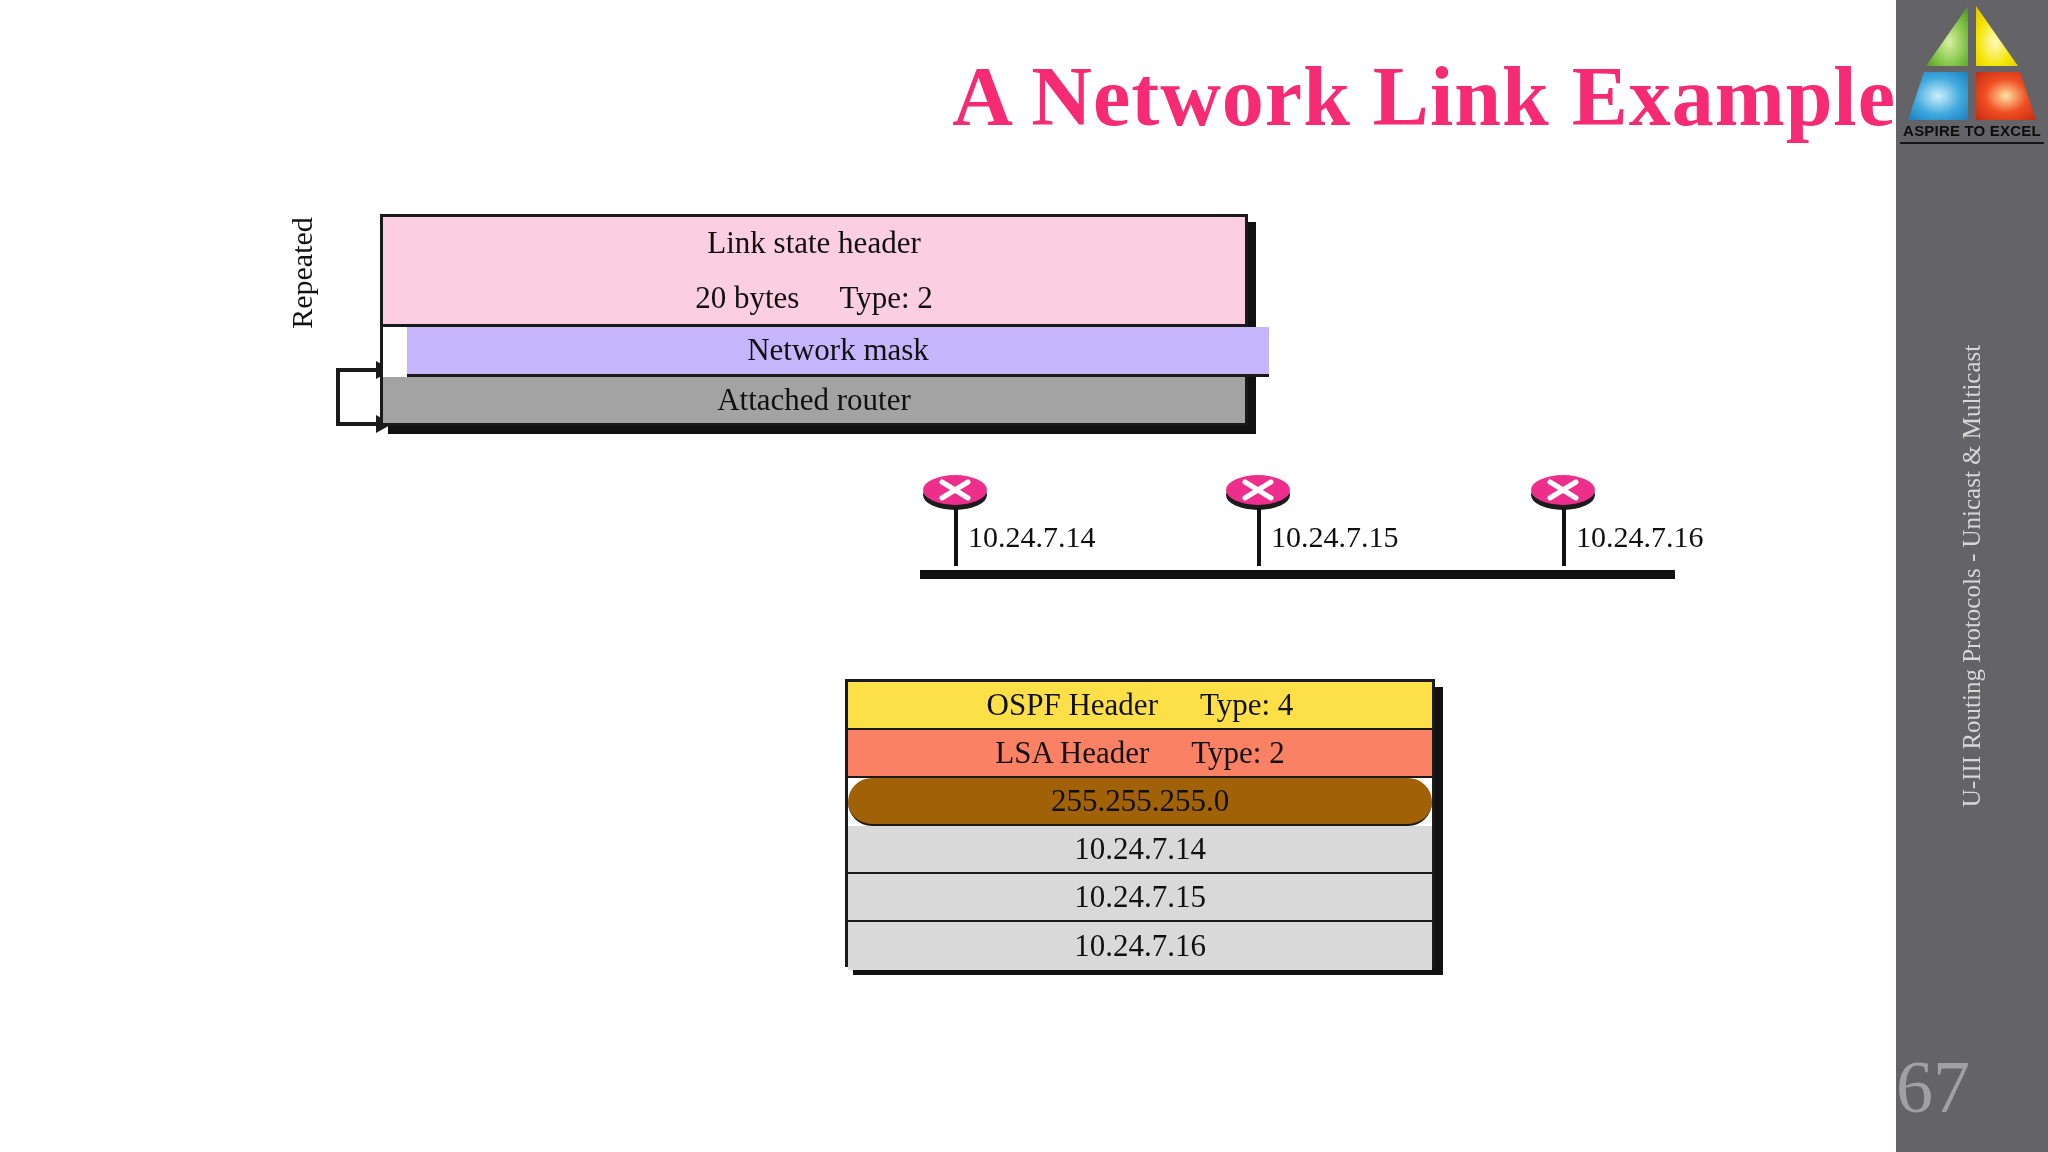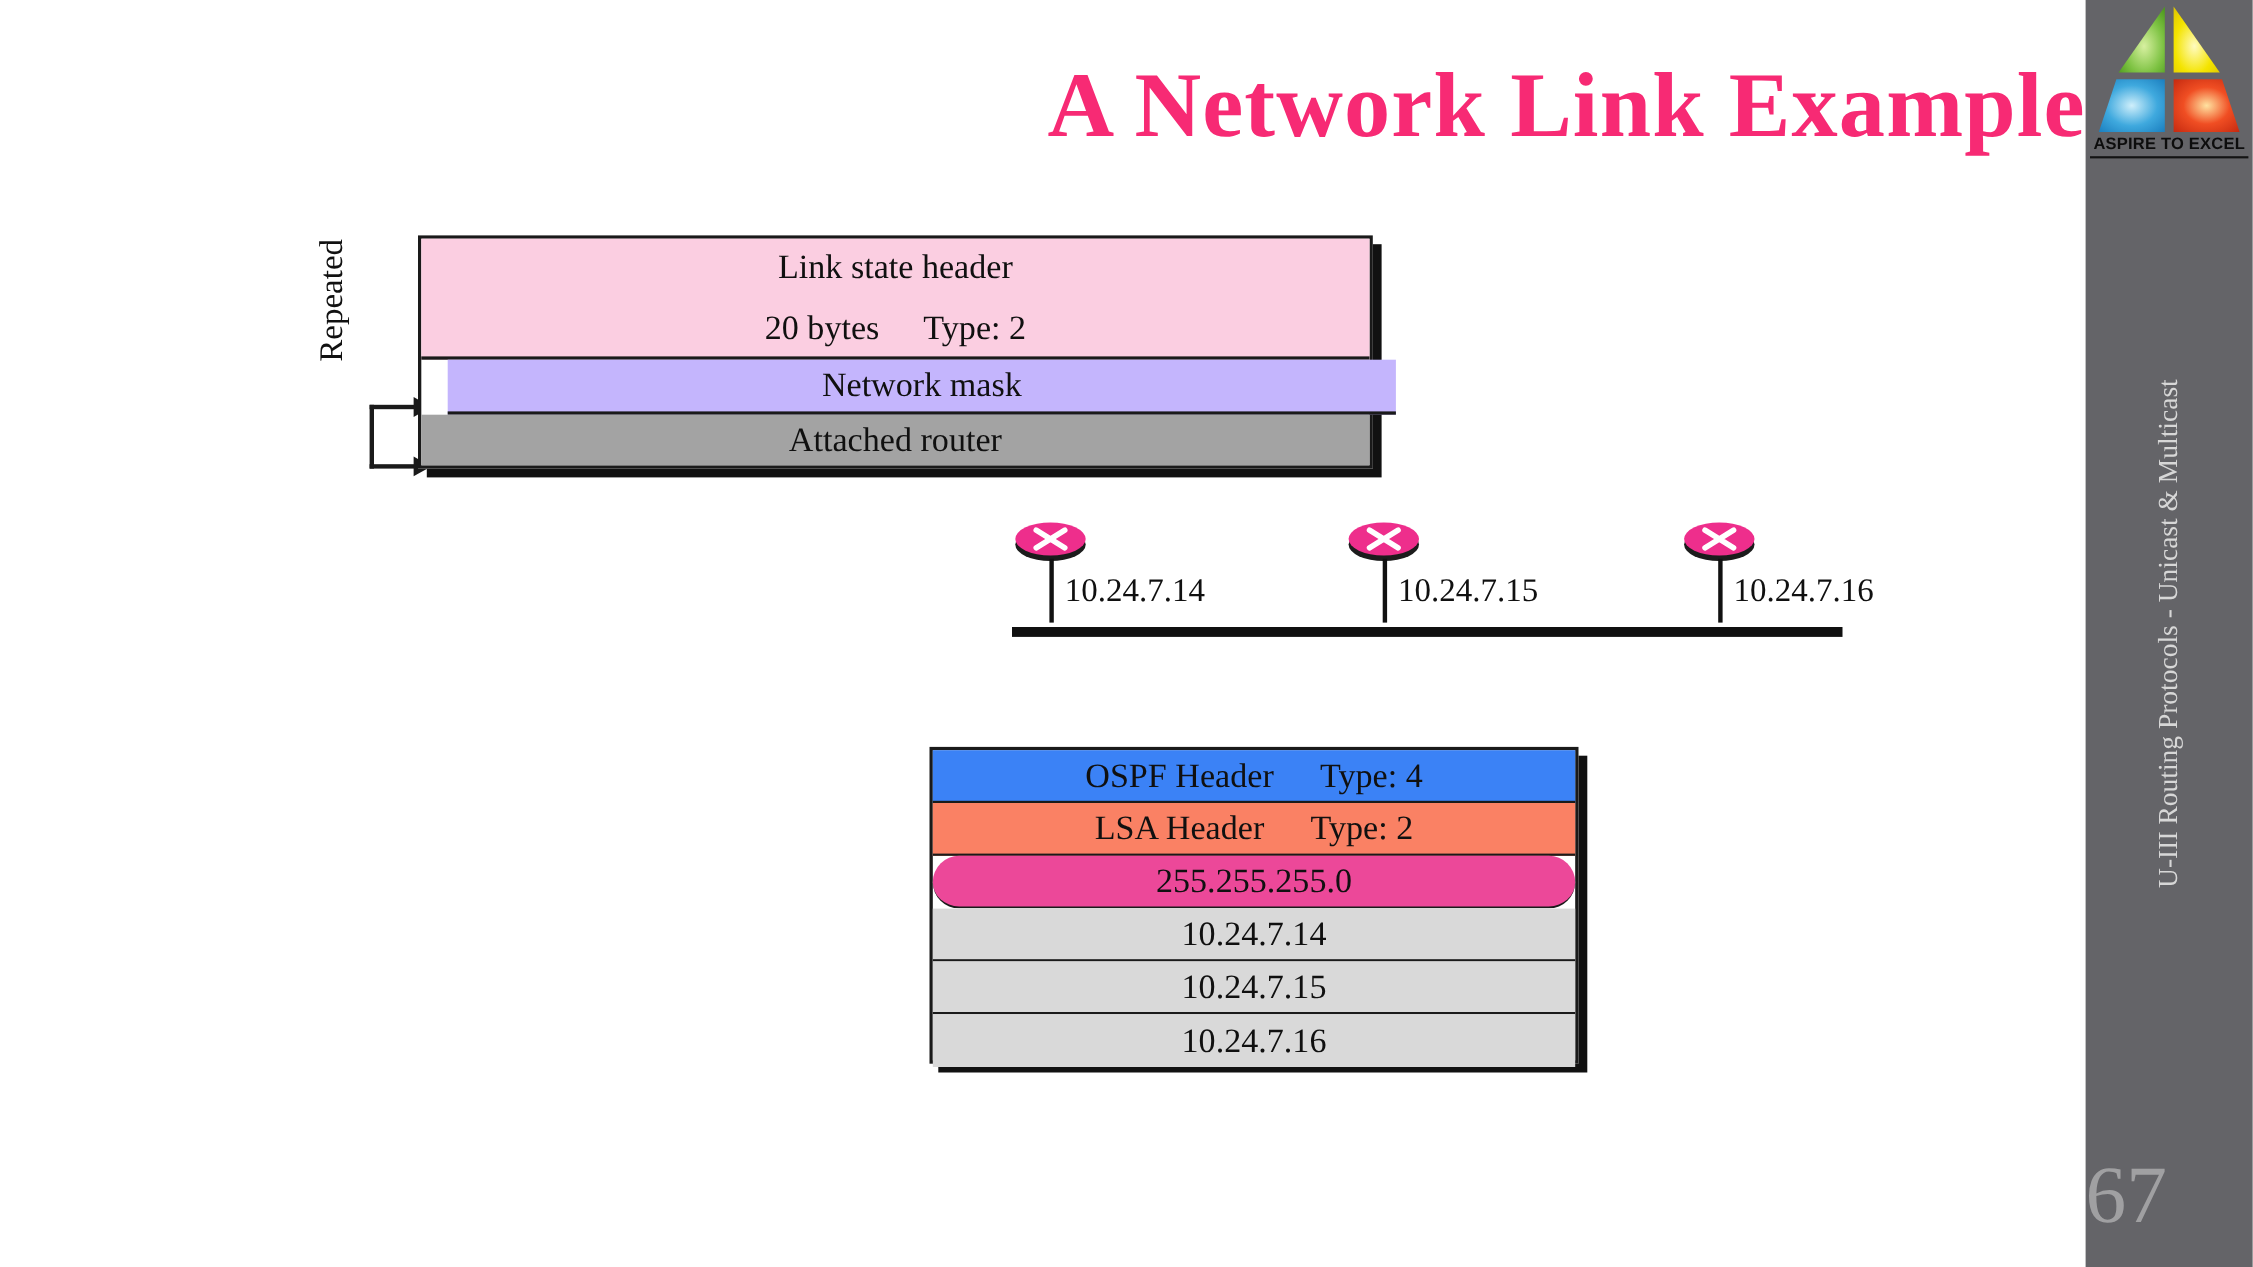--- a/index.html
+++ b/index.html
@@ -357,35 +357,35 @@
       <div class="router-label">10.24.7.16</div>
     </div>
 
   </div>
   <div id="bus-line"></div>
 
   <div id="ospf-table-wrap">
     <div id="ospf-shadow"></div>
     <div id="ospf-table">
 
-      <div class="ospf-row" style="background:#3b82f6;">
+      <div class="ospf-row" style="background:#fde047;">
         <div class="two-col">
           <span>OSPF Header</span>
           <span>Type: 4</span>
         </div>
       </div>
 
       <div class="ospf-row" style="background:#FA8164;">
         <div class="two-col">
           <span>LSA  Header</span>
           <span>Type: 2</span>
         </div>
       </div>
 
-      <div class="ospf-row" style="background:#ec4899;border-radius:24px;">
+      <div class="ospf-row" style="background:#a16207;border-radius:24px;">
         <span>255.255.255.0</span>
       </div>
 
       <div class="ospf-row" style="background:#D9D9D9;">
         <span>10.24.7.14</span>
       </div>
 
       <div class="ospf-row" style="background:#D9D9D9;">
         <span>10.24.7.15</span>
       </div>

